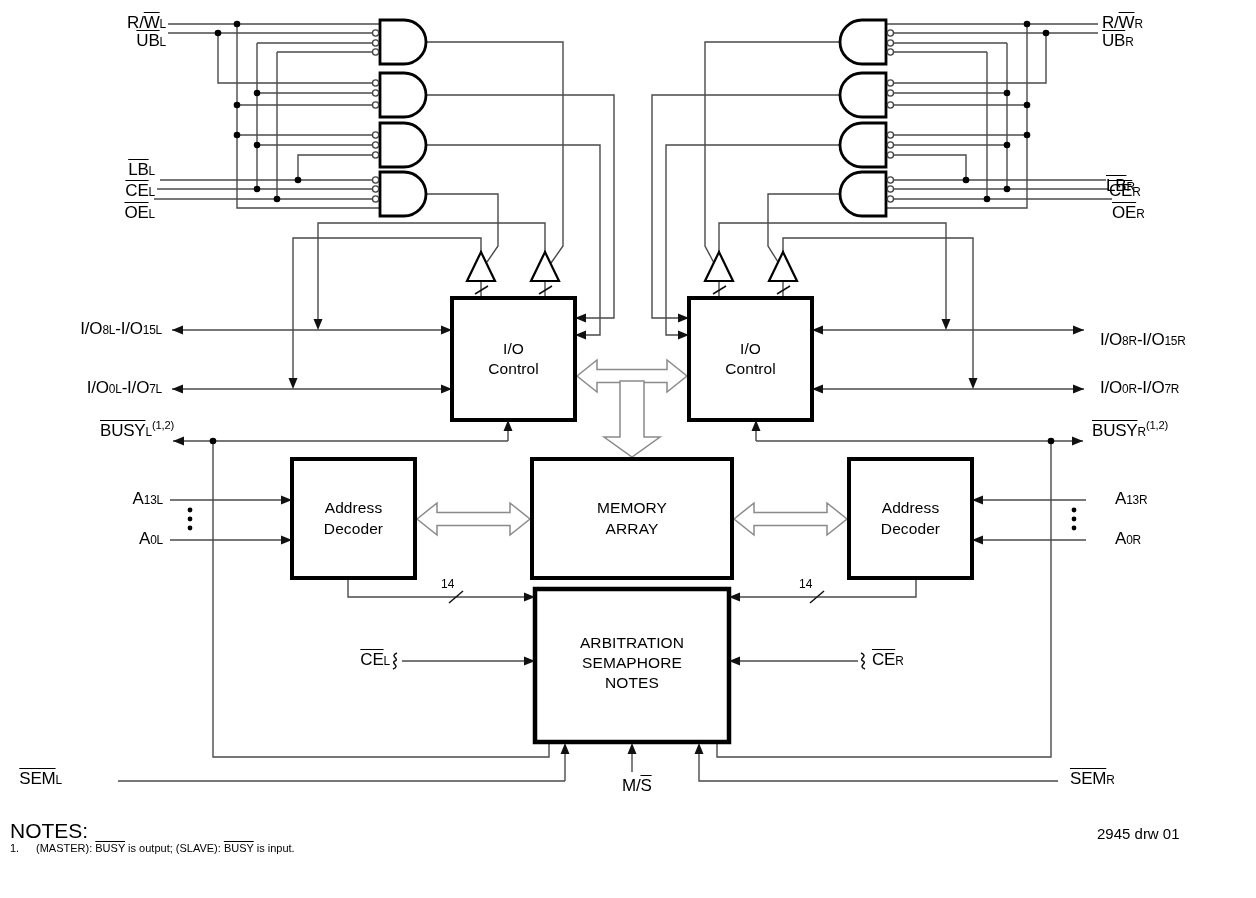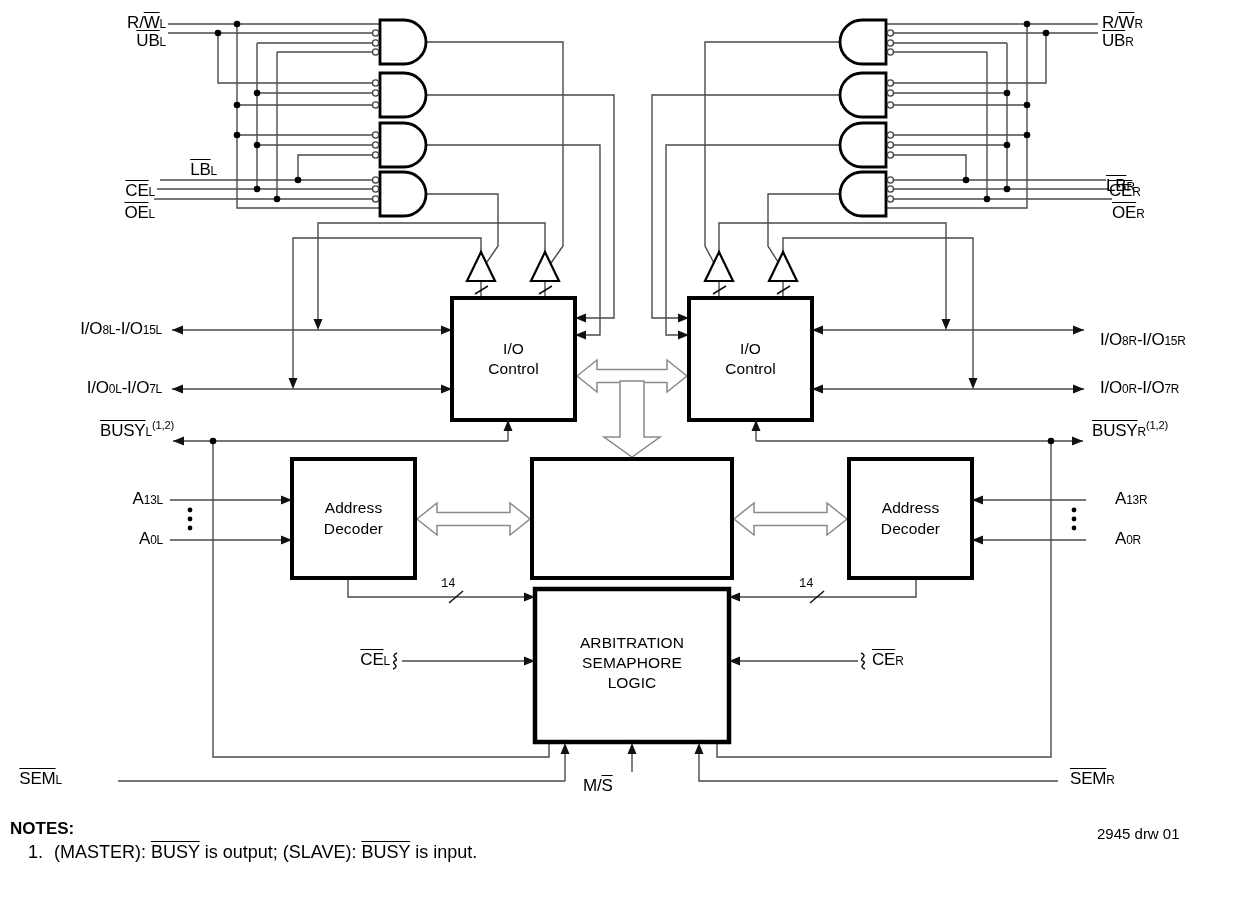--- a/index.html
+++ b/index.html
@@ -5,24 +5,24 @@
   html,body{margin:0;padding:0;background:#fff;}
   .stage{position:relative;width:1256px;height:898px;background:#fff;
          font-family:"Liberation Sans",sans-serif;color:#000;overflow:hidden;}
   svg.wires{position:absolute;left:0;top:0;}
   .sig{position:absolute;white-space:nowrap;font-size:17px;line-height:1.15;letter-spacing:-0.2px;text-align:center;}
   .sig .sb{font-size:70%;}
   .sig .sp{font-size:66%;vertical-align:7px;margin-top:36px;}
   .ov{text-decoration:overline;text-decoration-thickness:1.4px;}
   .blk{position:absolute;display:flex;align-items:center;justify-content:center;
        text-align:center;white-space:pre-line;font-size:15.5px;line-height:1.3;letter-spacing:0.1px;}
-  .buslbl{position:absolute;font-size:12px;white-space:nowrap;font-family:Liberation Mono, monospace;}
+  .buslbl{position:absolute;font-size:12px;white-space:nowrap;}
   .drw{position:absolute;font-size:15px;white-space:nowrap;}
-  .notes-head{position:absolute;font-size:17px;font-weight:bold;white-space:nowrap;}
-  .note{position:absolute;font-size:18px;white-space:nowrap;margin-left:18px;}
+  .notes-head{position:absolute;font-size:21px;font-weight:normal;white-space:nowrap;}
+  .note{position:absolute;font-size:11px;white-space:nowrap;}
   .note .nnum{display:inline-block;width:26px;}
 </style>
 </head>
 <body>
 
 <div class="stage">
 
 <svg class="wires" width="1256" height="898" viewBox="0 0 1256 898">
 
   <g stroke="#4a4a4a" stroke-width="1.4" fill="none">
@@ -250,41 +250,43 @@
     <polygon points="729,661 740,656.5 740,665.5"></polygon>
         <polygon points="729,597 740,592.5 740,601.5"></polygon>
     <polygon points="699,743 694.5,754 703.5,754"></polygon>
   </g>
 </svg>
 
 <div class="blk" style="left:452px;top:298px;width:123px;height:122px">I/O
 Control</div>
 <div class="blk" style="left:689px;top:298px;width:123px;height:122px">I/O
 Control</div>
+<div class="blk" style="left:532px;top:459px;width:200px;height:119px">MEMORY
+ARRAY</div>
 <div class="blk" style="left:292px;top:459px;width:123px;height:119px">Address
 Decoder</div>
 <div class="blk" style="left:849px;top:459px;width:123px;height:119px">Address
 Decoder</div>
 <div class="blk" style="left:535px;top:589px;width:194px;height:148px">ARBITRATION
 SEMAPHORE
-LOGIC</div>
+NOTES</div>
 
 <div class="sig" style="right:1090px;top:13px"><span>R/</span><span class="ov">W</span><span class="sb">L</span></div>
 <div class="sig" style="right:1090px;top:31px"><span class="ov">UB</span><span class="sb">L</span></div>
-<div class="sig" style="right:1039px;top:160px"><span class="ov">LB</span><span class="sb">L</span></div>
+<div class="sig" style="right:1101px;top:160px"><span class="ov">LB</span><span class="sb">L</span></div>
 <div class="sig" style="right:1101px;top:181px"><span class="ov">CE</span><span class="sb">L</span></div>
 <div class="sig" style="right:1101px;top:203px"><span class="ov">OE</span><span class="sb">L</span></div>
 <div class="sig" style="right:1094px;top:319px"><span>I/O</span><span class="sb">8L</span><span>-I/O</span><span class="sb">15L</span></div>
 <div class="sig" style="right:1094px;top:378px"><span>I/O</span><span class="sb">0L</span><span>-I/O</span><span class="sb">7L</span></div>
 <div class="sig" style="right:1082px;top:419px"><span class="ov">BUSY</span><span class="sb">L</span><span class="sp">(1,2)</span></div>
 <div class="sig" style="right:1093px;top:489px"><span>A</span><span class="sb">13L</span></div>
 <div class="sig" style="right:1093px;top:529px"><span>A</span><span class="sb">0L</span></div>
 <div class="sig" style="right:1194px;top:769px"><span class="ov">SEM</span><span class="sb">L</span></div>
 <div class="sig" style="right:866px;top:650px"><span class="ov">CE</span><span class="sb">L</span></div>
-<div class="sig" style="left:583px;top:776px"><span>M/</span><span class="ov">S</span></div>
+<div class="sig" style="left:622px;top:776px"><span>M/</span><span class="ov">S</span></div>
 
 <div class="sig" style="left:1102px;top:13px"><span>R/</span><span class="ov">W</span><span class="sb">R</span></div>
 <div class="sig" style="left:1102px;top:31px"><span class="ov">UB</span><span class="sb">R</span></div>
 <div class="sig" style="left:1106px;top:176px"><span class="ov">LB</span><span class="sb">R</span></div>
 <div class="sig" style="left:1109px;top:181px"><span class="ov">CE</span><span class="sb">R</span></div>
 <div class="sig" style="left:1112px;top:203px"><span class="ov">OE</span><span class="sb">R</span></div>
 <div class="sig" style="left:1100px;top:330px"><span>I/O</span><span class="sb">8R</span><span>-I/O</span><span class="sb">15R</span></div>
 <div class="sig" style="left:1100px;top:378px"><span>I/O</span><span class="sb">0R</span><span>-I/O</span><span class="sb">7R</span></div>
 <div class="sig" style="left:1092px;top:419px"><span class="ov">BUSY</span><span class="sb">R</span><span class="sp">(1,2)</span></div>
 <div class="sig" style="left:1115px;top:489px"><span>A</span><span class="sb">13R</span></div>

